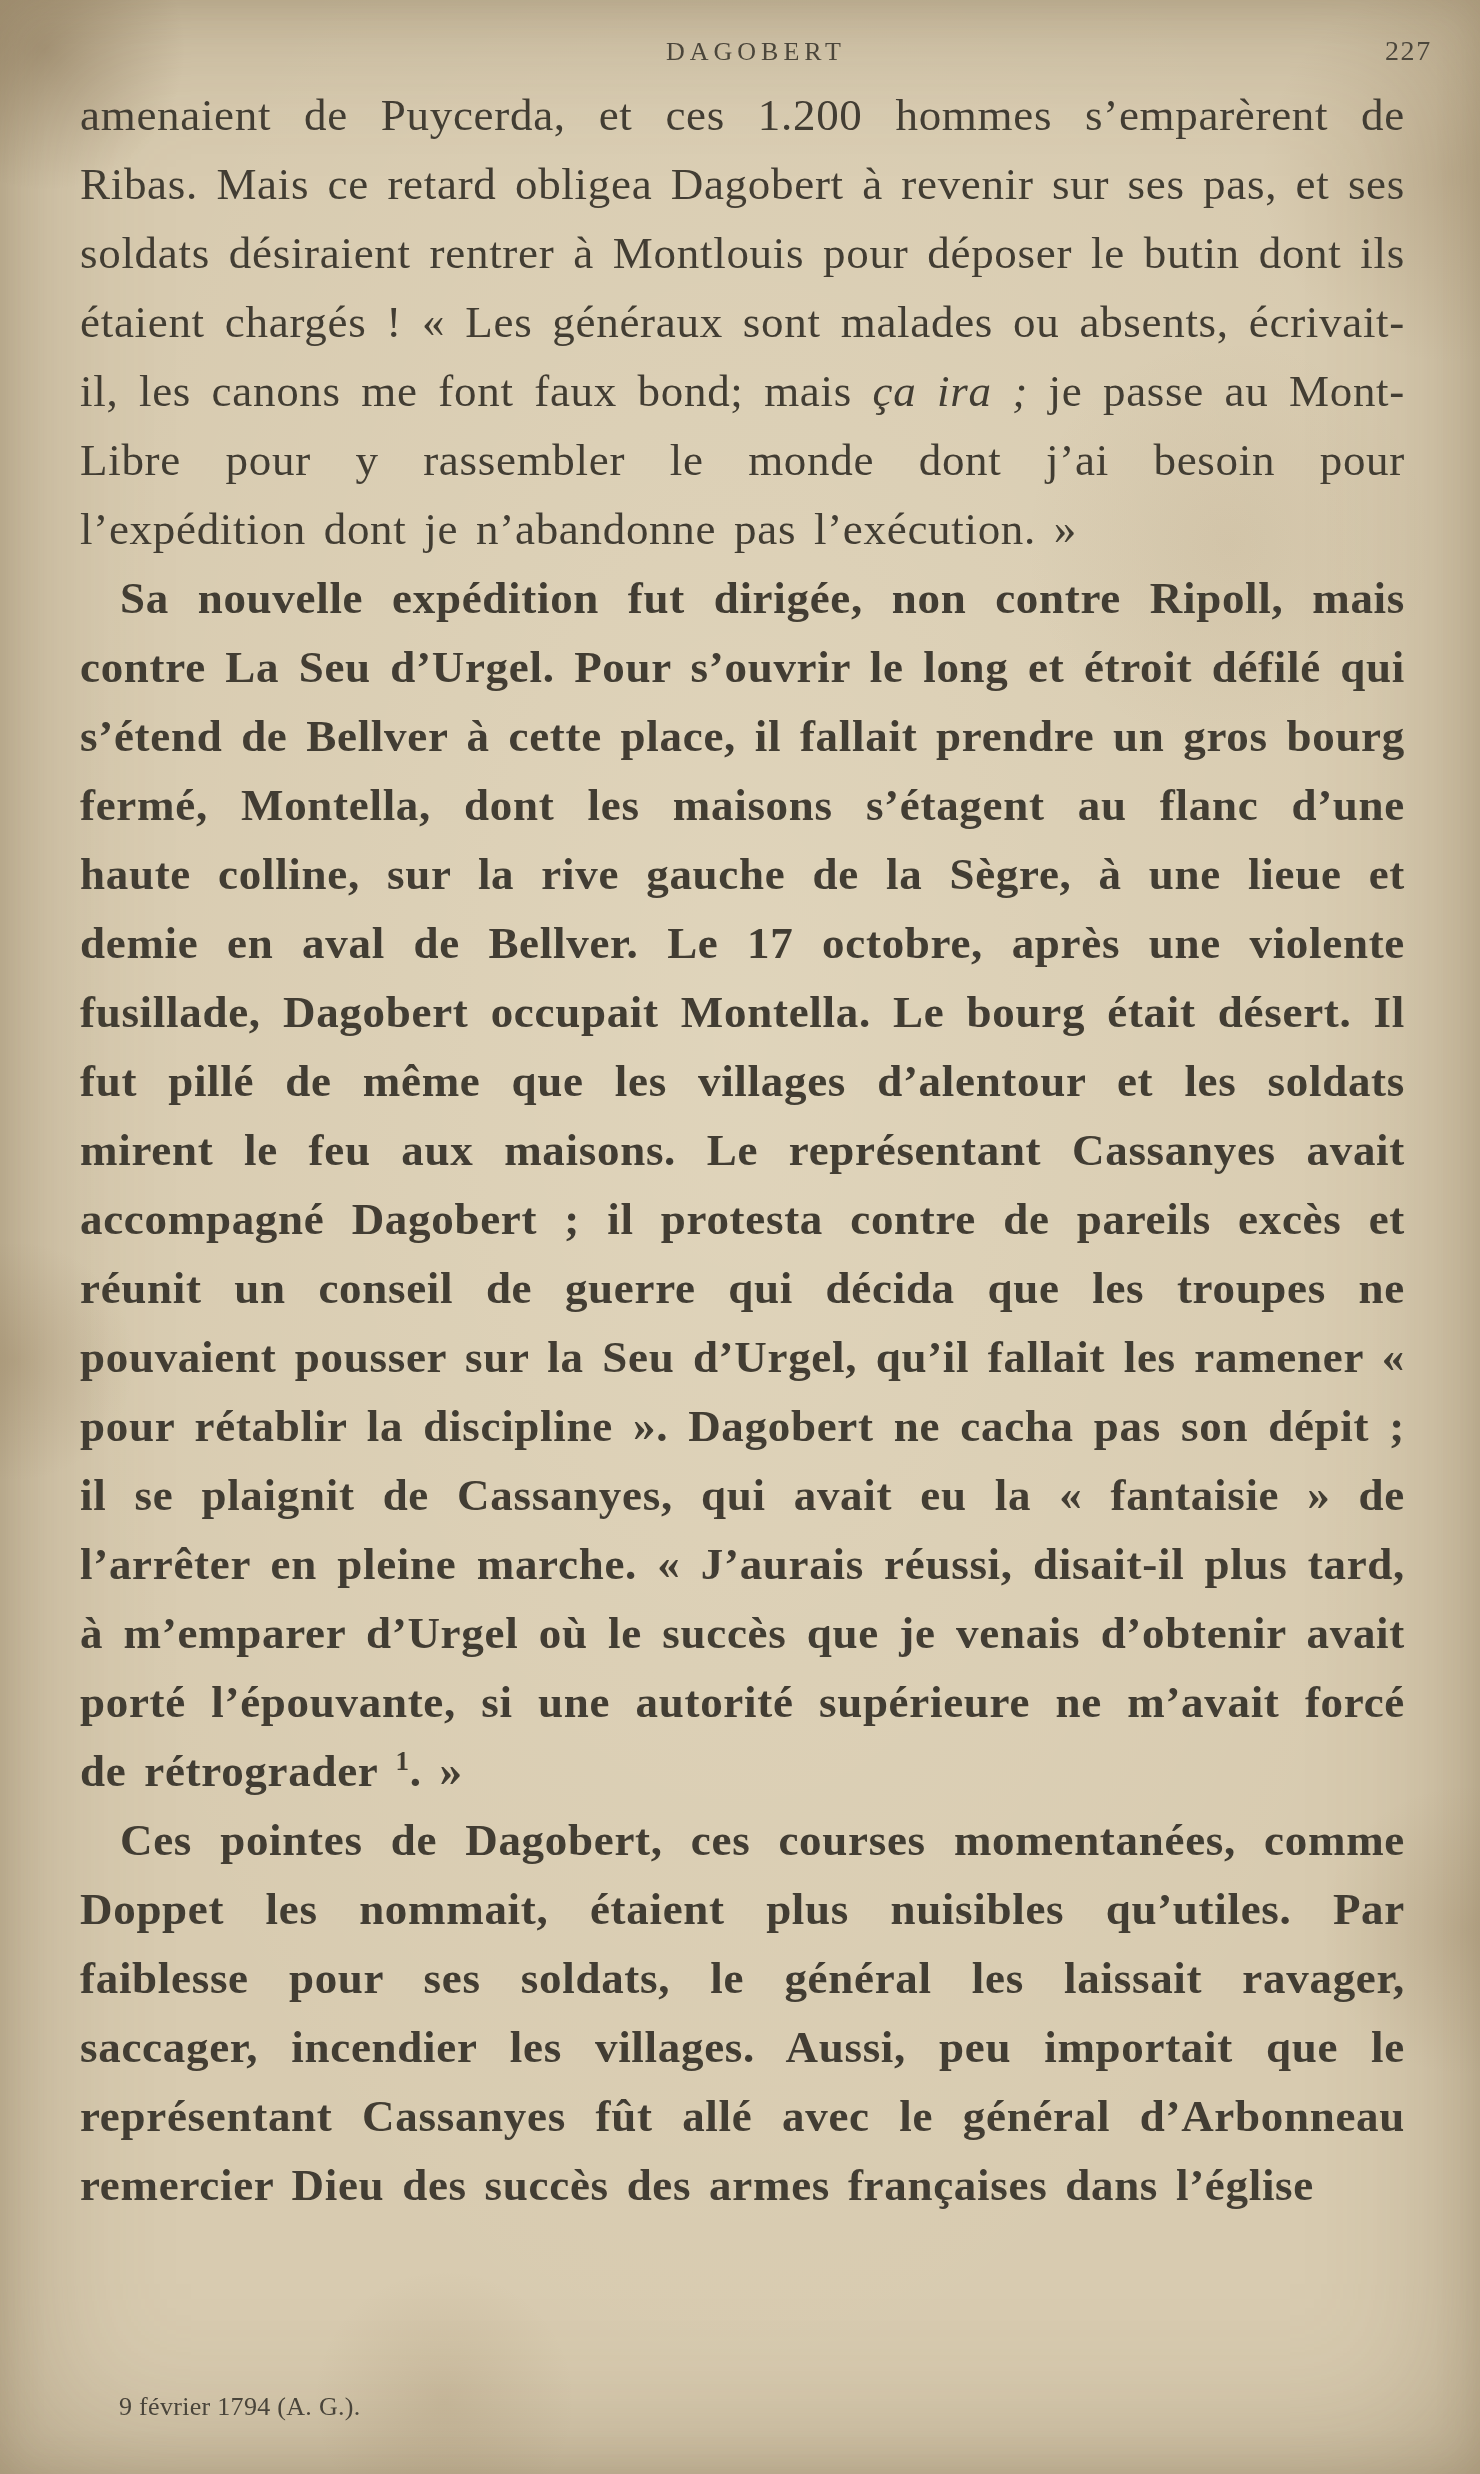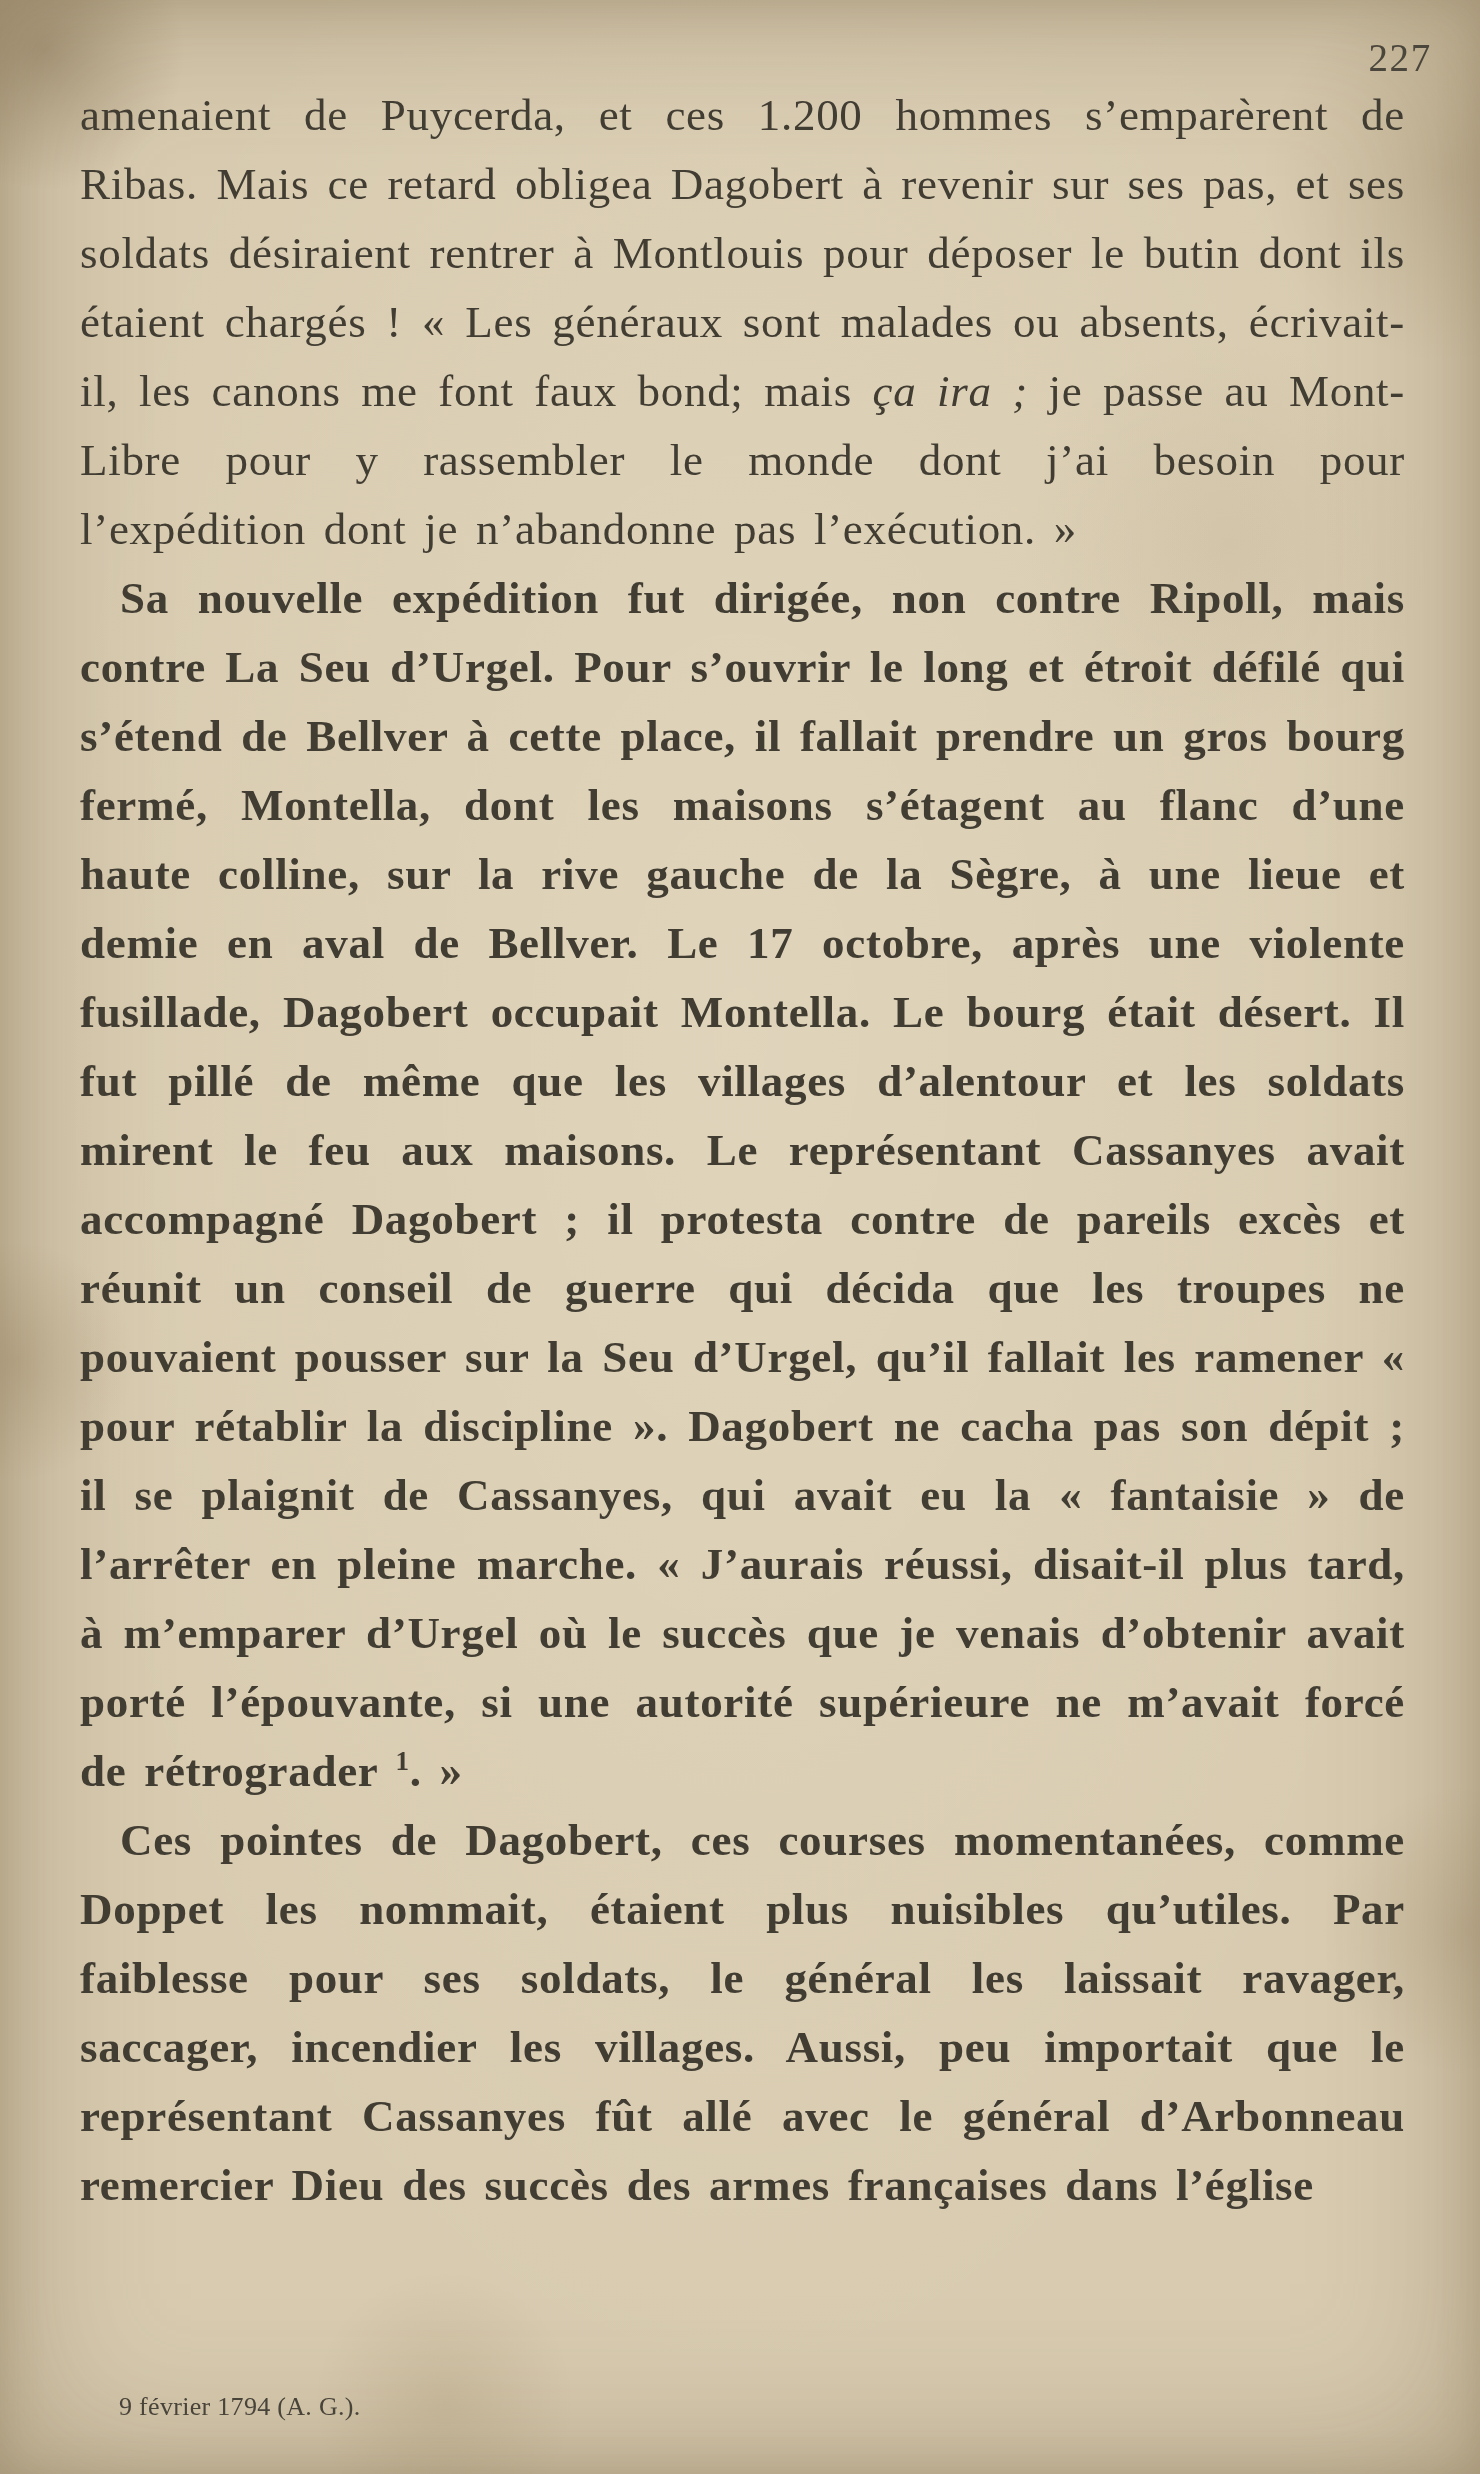--- a/index.html
+++ b/index.html
@@ -49,21 +49,21 @@
   .running-title {
     text-align: center;
     font-size: 26px;
     letter-spacing: 5px;
     color: #4b463b;
   }
   .page-number {
     position: absolute;
     right: 0;
     top: -1.7px;
-    font-size: 39px;
+    font-size: 28px;
     letter-spacing: 1.7px;
     color: #4b463b;
   }
   .text-block {
     position: absolute;
     top: 81px;
     left: 80px;
     right: 76px;
     font-size: 45px;
     line-height: 69px;
@@ -90,20 +90,21 @@
     color: #49443a;
   }
   .footnote-line:first-child { text-indent: 39px; }
 </style>
 </head>
 <body>
 
 <div class="page">
 
   <div class="header">
+    <div class="running-title">DAGOBERT</div>
     <div class="page-number">227</div>
   </div>
 
   <div class="text-block">
 
   <p class="para"><span>amenaient de Puycerda, et ces 1.200 hommes s’emparèrent de Ribas. Mais ce retard obligea Dagobert à revenir sur ses pas, et ses soldats désiraient rentrer à Montlouis pour déposer le butin dont ils étaient chargés ! « Les généraux sont malades ou absents, écrivait-il, les canons me font faux bond; mais </span><em>ça ira ;</em><span> je passe au Mont-Libre pour y rassembler le monde dont j’ai besoin pour l’expédition dont je n’abandonne pas l’exécution. »</span></p>
       <p class="para indent"><span>Sa nouvelle expédition fut dirigée, non contre Ripoll, mais contre La Seu d’Urgel. Pour s’ouvrir le long et étroit défilé qui s’étend de Bellver à cette place, il fallait prendre un gros bourg fermé, Montella, dont les maisons s’étagent au flanc d’une haute colline, sur la rive gauche de la Sègre, à une lieue et demie en aval de Bellver. Le 17 octobre, après une violente fusillade, Dagobert occupait Montella. Le bourg était désert. Il fut pillé de même que les villages d’alentour et les soldats mirent le feu aux maisons. Le représentant Cassanyes avait accompagné Dagobert ; il protesta contre de pareils excès et réunit un conseil de guerre qui décida que les troupes ne pouvaient pousser sur la Seu d’Urgel, qu’il fallait les ramener « pour rétablir la discipline ». Dagobert ne cacha pas son dépit ; il se plaignit de Cassanyes, qui avait eu la « fantaisie » de l’arrêter en pleine marche. « J’aurais réussi, disait-il plus tard, à m’emparer d’Urgel où le succès que je venais d’obtenir avait porté l’épouvante, si une autorité supérieure ne m’avait forcé de rétrograder </span><sup>1</sup><span>. »</span></p>
       <p class="para indent"><span>Ces pointes de Dagobert, ces courses momentanées, comme Doppet les nommait, étaient plus nuisibles qu’utiles. Par faiblesse pour ses soldats, le général les laissait ravager, saccager, incendier les villages. Aussi, peu importait que le représentant Cassanyes fût allé avec le général d’Arbonneau remercier Dieu des succès des armes françaises dans l’église</span></p>
     </div>
 

